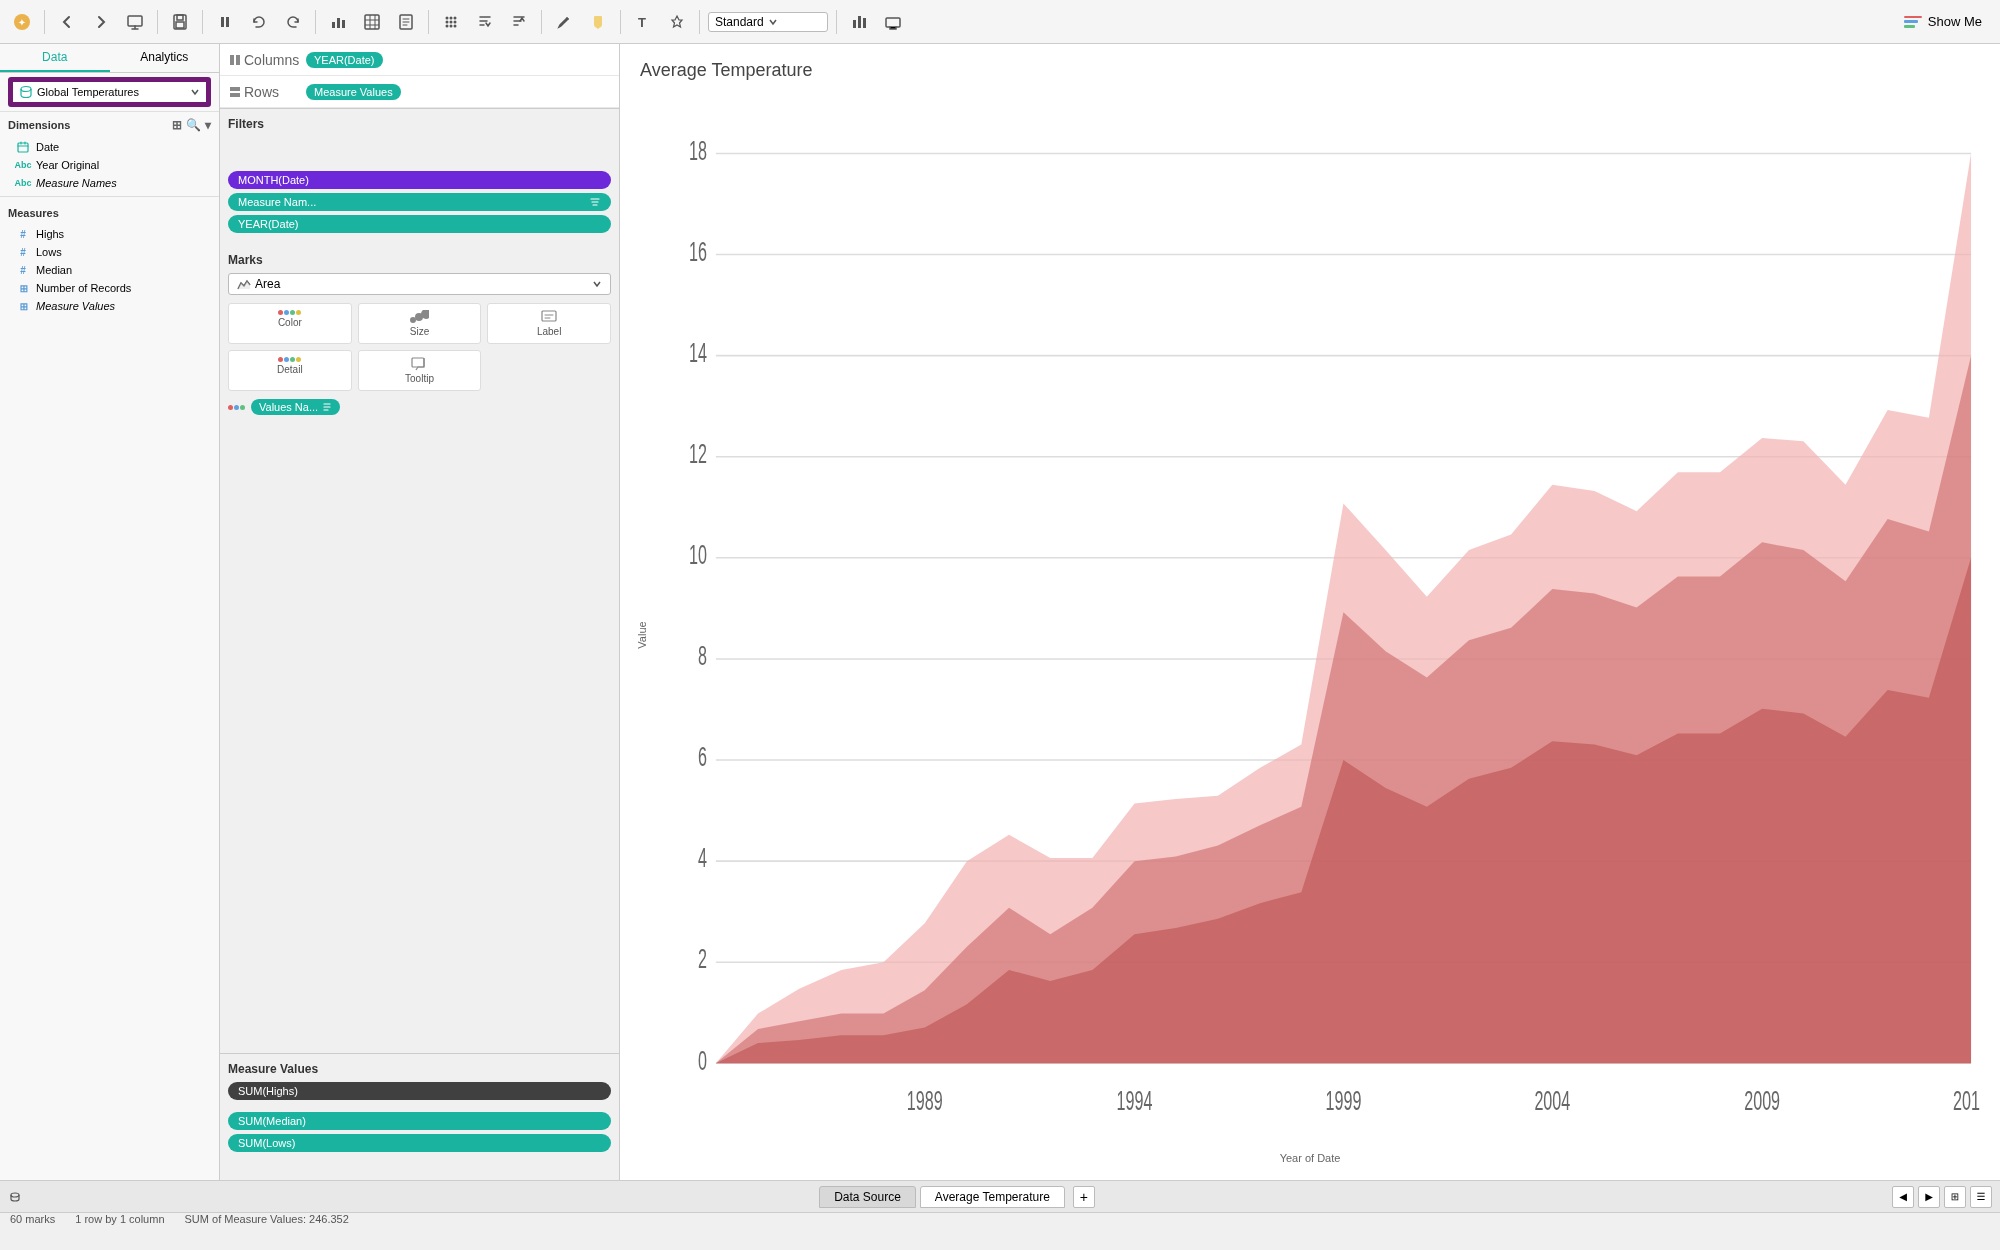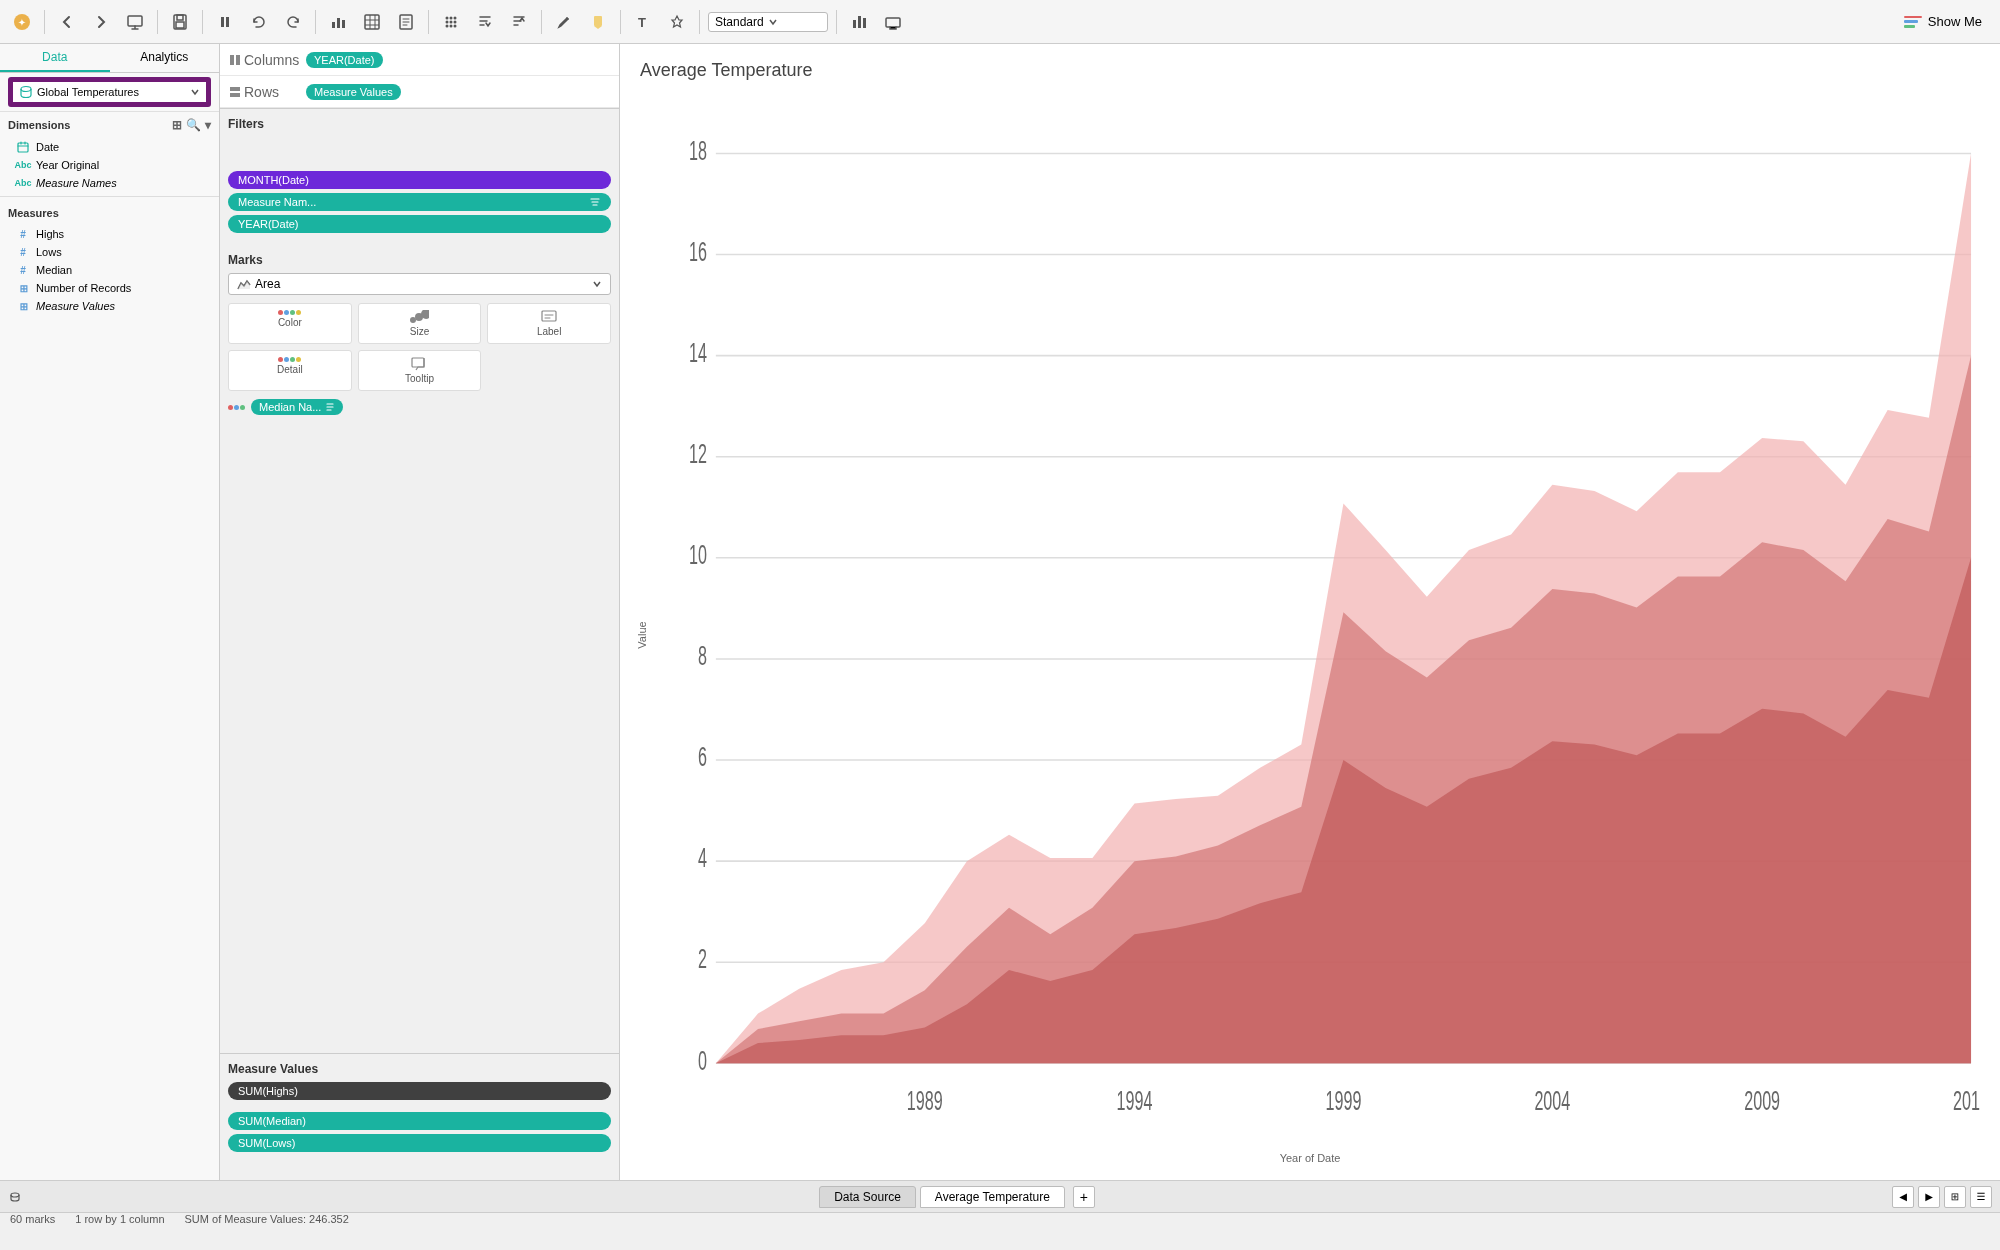--- a/index.html
+++ b/index.html
@@ -435,21 +435,21 @@
         </div>
       </div>
 
       <div style="display:flex; align-items:center; gap:6px; margin-top:4px;">
         <div class="color-dots">
           <div class="color-dot" style="background:#e06060;"></div>
           <div class="color-dot" style="background:#60a0e0;"></div>
           <div class="color-dot" style="background:#60c080;"></div>
         </div>
         <div class="pill teal" style="display:flex; align-items:center; gap:4px;">
-          <span>Median Na...</span>
+          <span>Values Na...</span>
           <svg width="10" height="10" viewBox="0 0 10 10">
               <path d="M2 2h6M2 5h6M2 8h4" stroke="white" stroke-width="1.2" stroke-linecap="round"></path>
             </svg>
         </div>
       </div>
     </div>
 
     <div id="measure-values">
       <div class="panel-title">Measure Values</div>
       <div class="filter-pill" style="background:#404040; color:white; margin-bottom:12px;">

